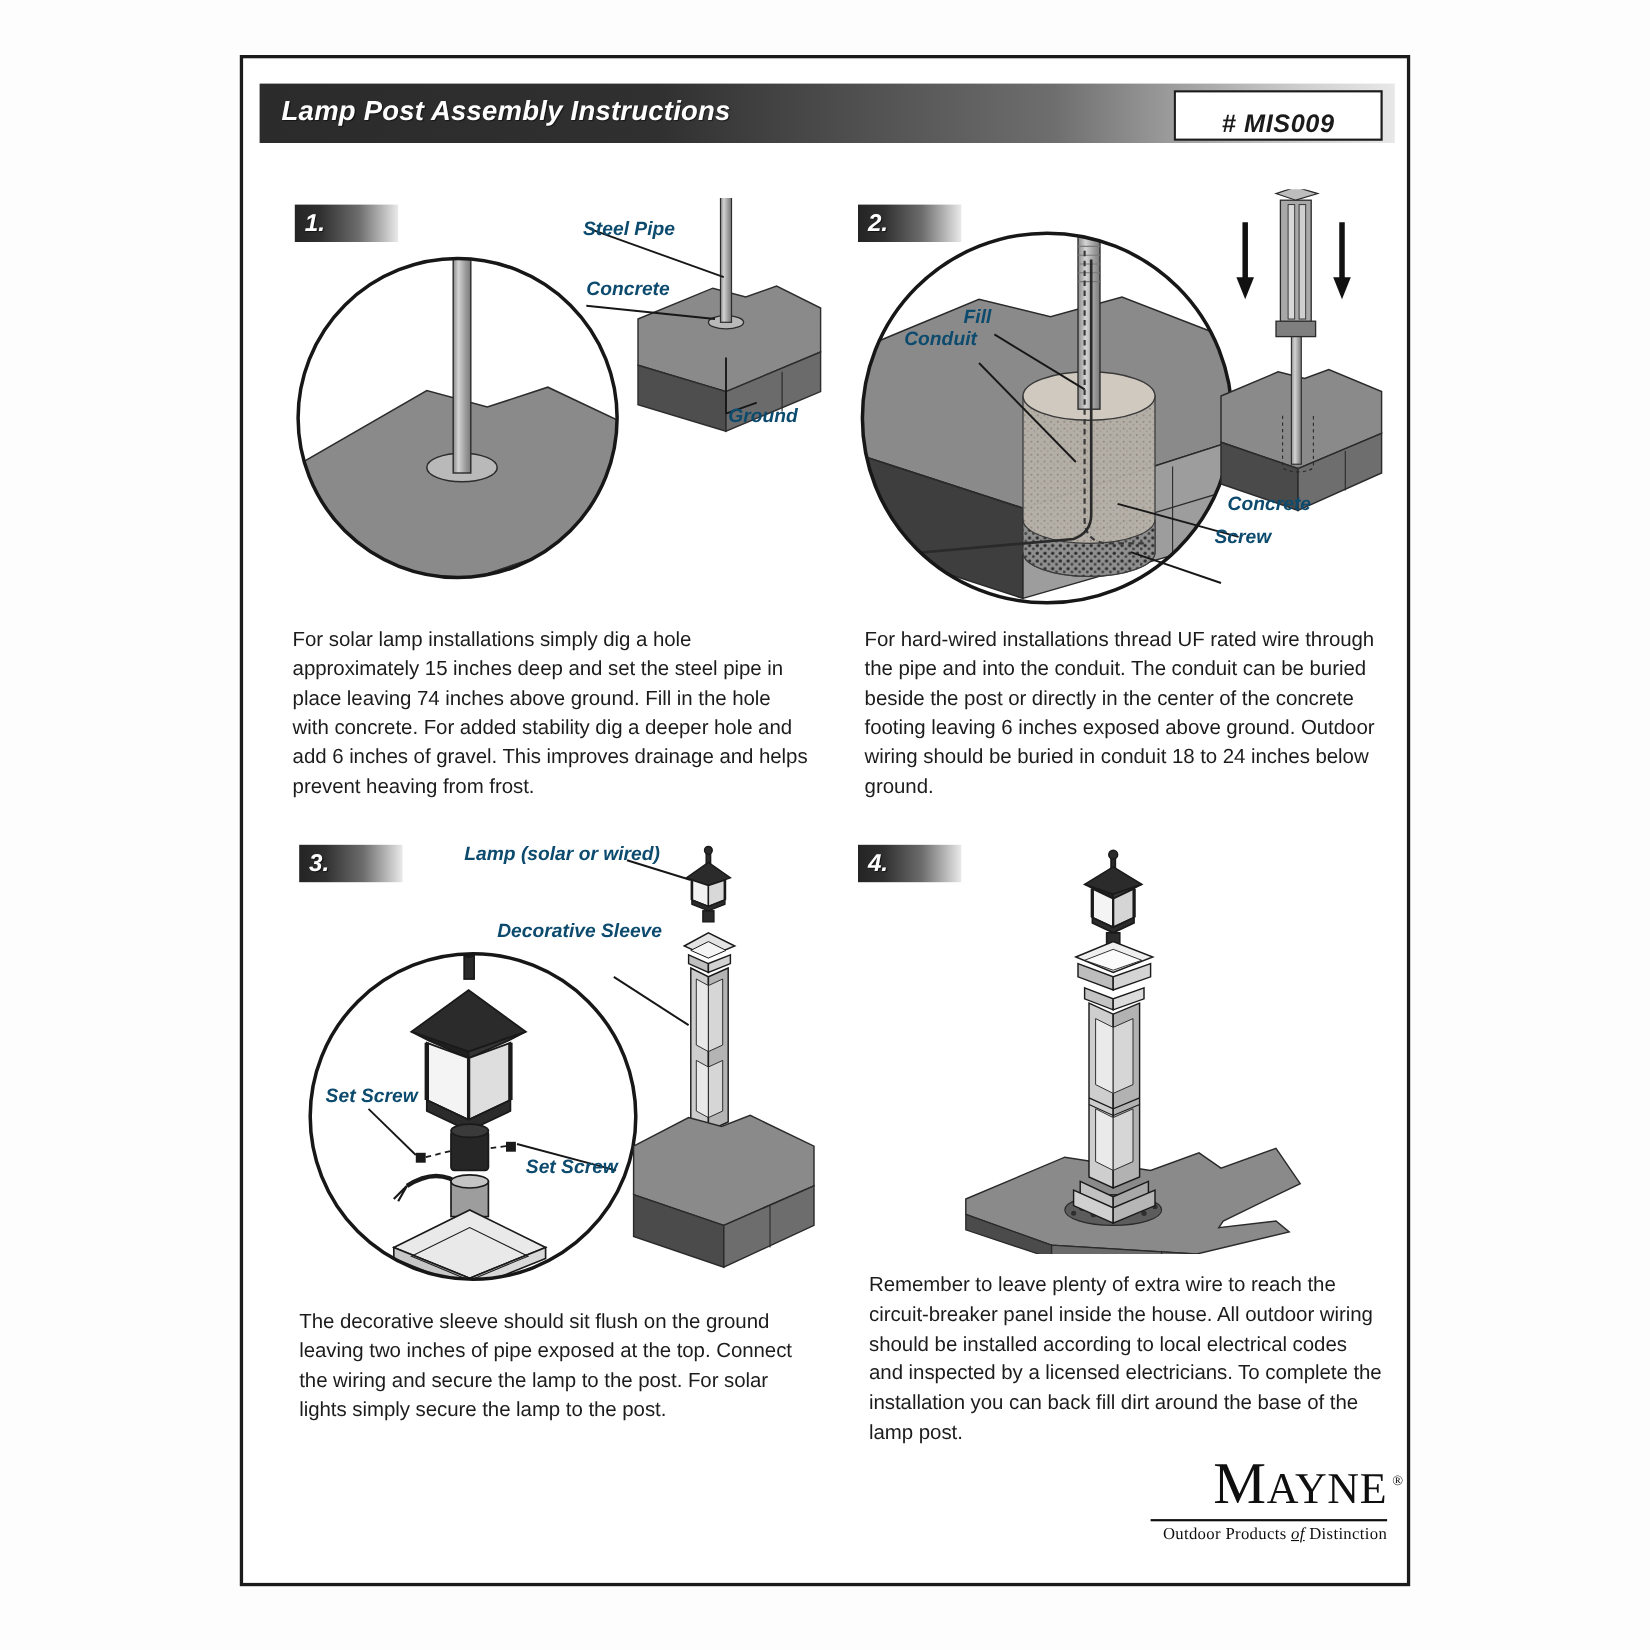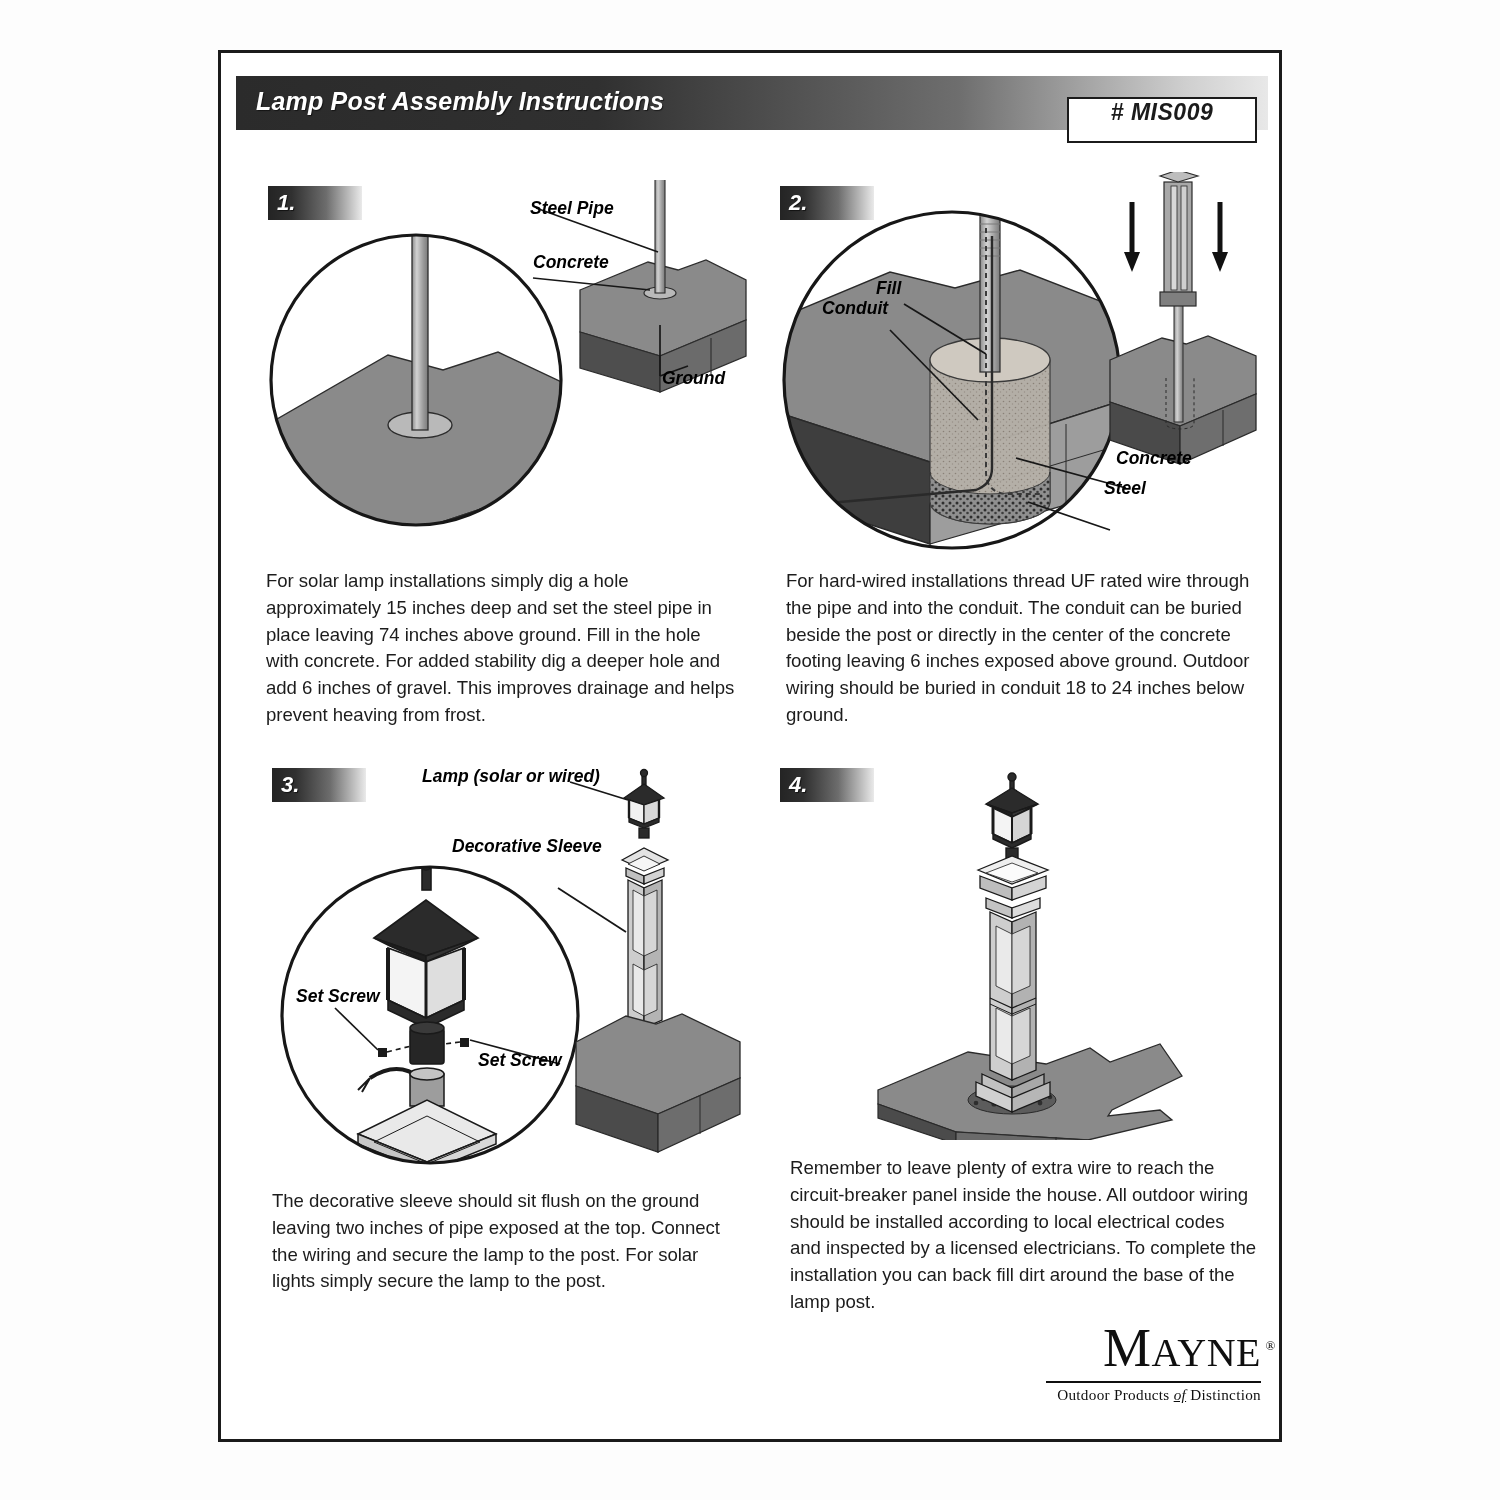--- a/index.html
+++ b/index.html
@@ -57,23 +57,22 @@
   }
   .sku-box {
     position: absolute;
     right: 11px;
     top: 6px;
     width: 186px;
     height: 42px;
     background: #ffffff;
     border: 2px solid #1b1b1b;
     display: flex;
-    align-items: flex-start;
+    align-items: flex-end;
     justify-content: center;
-    margin-top: 15px;
   }
   .sku-text {
     font-size: 23px;
     font-weight: bold;
     font-style: italic;
     color: #1b1b1b;
     letter-spacing: 0.5px;
   }
 
   
@@ -103,21 +102,21 @@
     white-space: pre-line;
     letter-spacing: -0.05px;
   }
 
   
   .dlabel {
     position: absolute;
     font-size: 17.5px;
     font-weight: bold;
     font-style: italic;
-    color: #000000;
+    color: #0c4a6e;
     white-space: nowrap;
   }
 
   
   .logo {
     position: absolute;
     left: 1046px;
     top: 1322px;
     width: 215px;
     text-align: right;
@@ -329,21 +328,21 @@
       <line x1="124" y1="132" x2="206" y2="182" stroke="#171717" stroke-width="1.7"></line>
       <line x1="110" y1="158" x2="198" y2="248" stroke="#171717" stroke-width="1.7"></line>
       <line x1="236" y1="286" x2="346" y2="316" stroke="#171717" stroke-width="1.7"></line>
       <line x1="248" y1="330" x2="330" y2="358" stroke="#171717" stroke-width="1.7"></line>
     </svg>
   </div>
 
   <div class="dlabel" style="left:876px; top:278px;">Fill</div>
   <div class="dlabel" style="left:822px; top:298px;">Conduit</div>
   <div class="dlabel" style="left:1116px; top:448px;">Concrete</div>
-  <div class="dlabel" style="left:1104px; top:478px;">Steel</div>
+  <div class="dlabel" style="left:1104px; top:478px;">Screw</div>
 
   <div class="para" style="left:786px; top:568px; width:470px;">For hard-wired installations thread UF rated wire through the pipe and into the conduit. The conduit can be buried beside the post or directly in the center of the concrete footing leaving 6 inches exposed above ground. Outdoor wiring should be buried in conduit 18 to 24 inches below ground.</div>
 
   <div class="step-badge" style="left:272px; top:768px;">
     <span>3.</span>
   </div>
 
   <div class="fig" style="left:270px; top:760px; width:480px; height:420px;">
     <svg width="480" height="420" viewBox="0 0 480 420">
       <defs>

